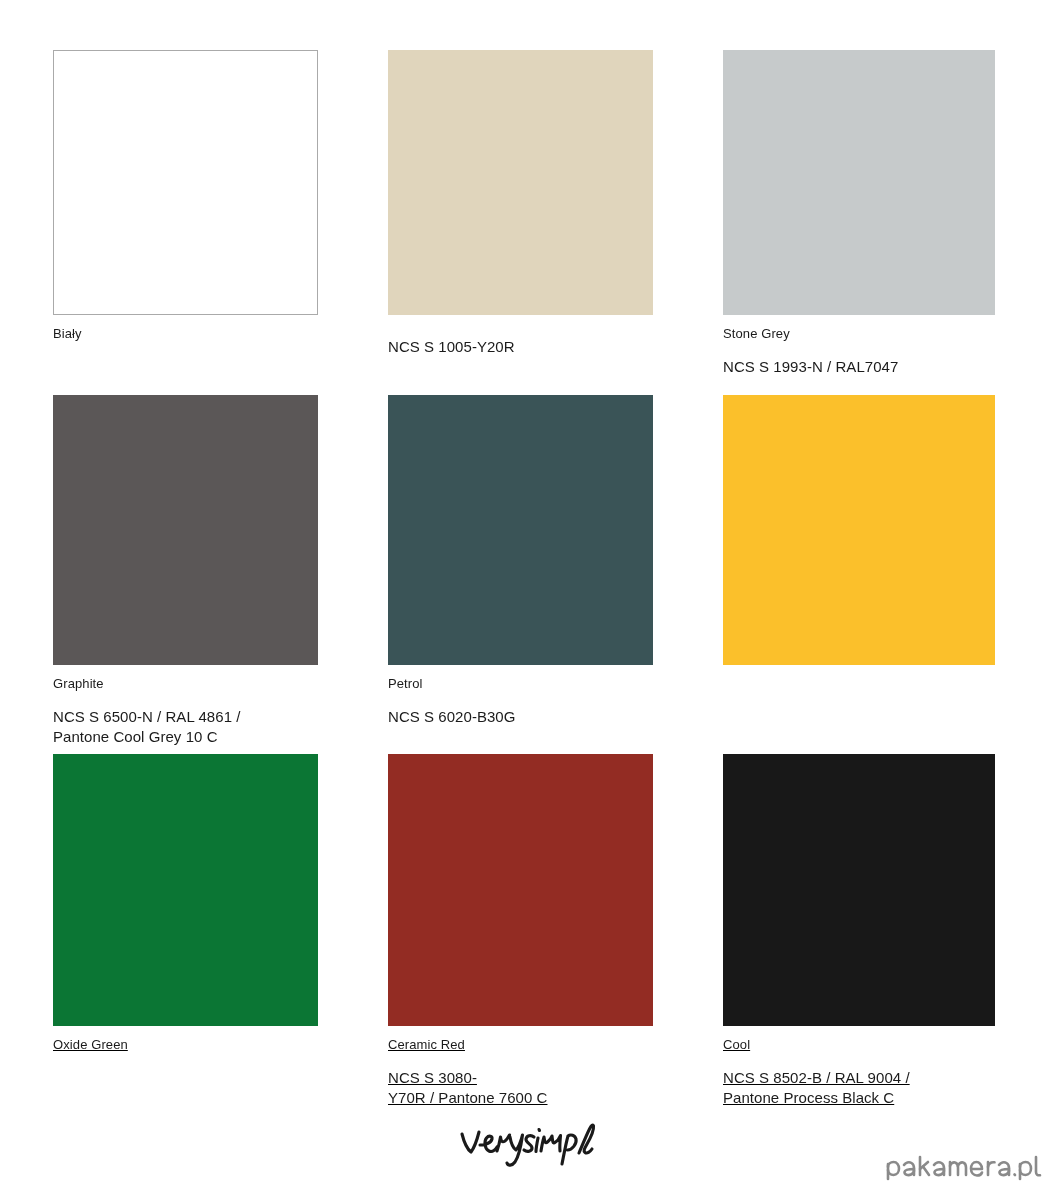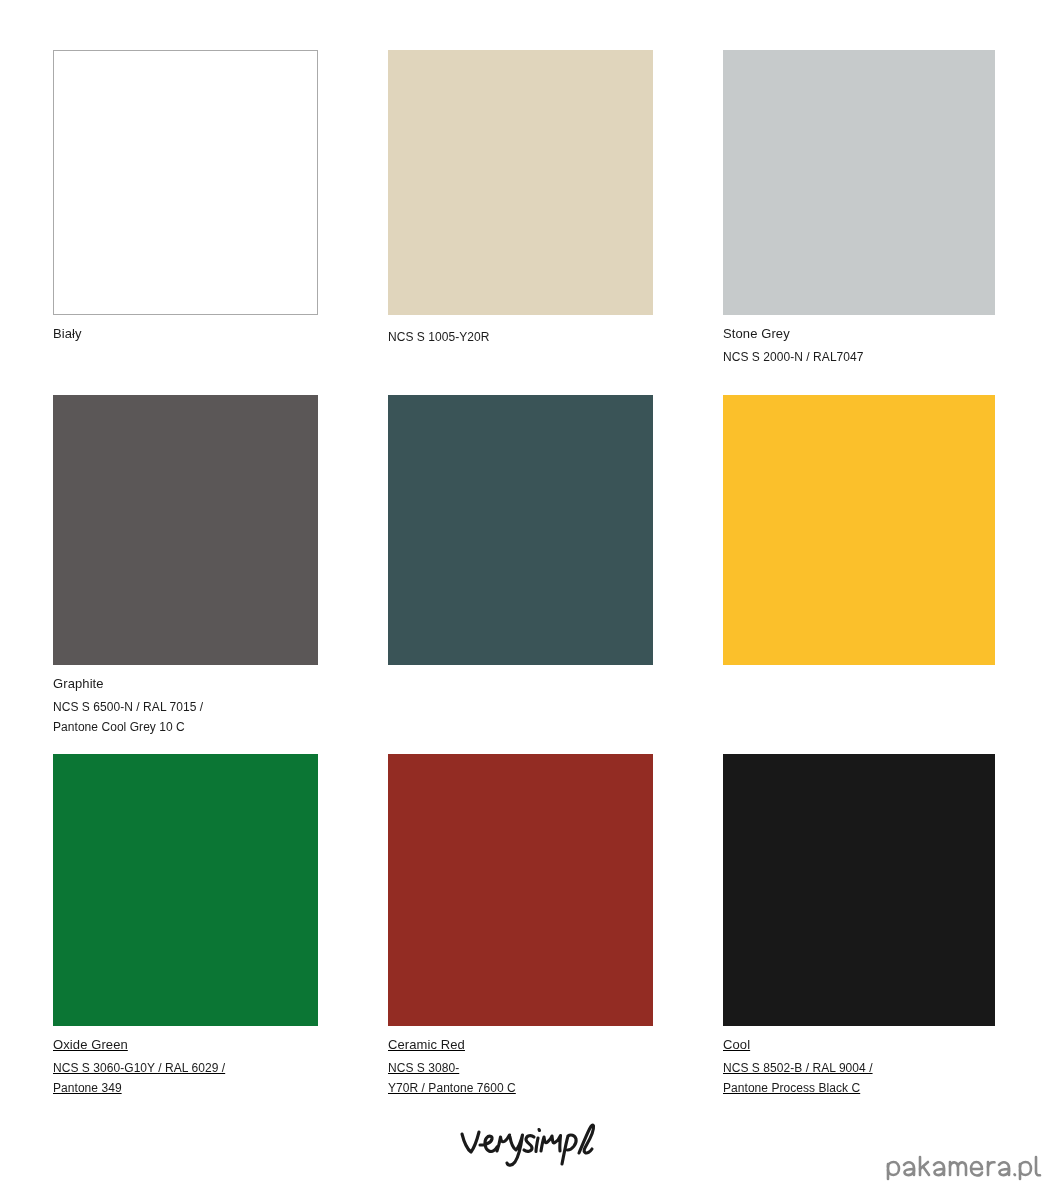--- a/index.html
+++ b/index.html
@@ -63,25 +63,25 @@
 
   .swatch-name {
     font-size: 13px;
     line-height: 20px;
     color: #1b1b1b;
     letter-spacing: 0.1px;
     white-space: nowrap;
   }
 
   .swatch-code {
-    font-size: 12px;
+    font-size: 15px;
     line-height: 19.5px;
     color: #1b1b1b;
     letter-spacing: 0.05px;
-    margin-top: 4px;
+    margin-top: 13px;
     max-width: 252px;
   }
 
   .swatch-code .code-line {
     display: block;
     white-space: nowrap;
   }
 
   .brand-logo {
     position: absolute;
@@ -129,52 +129,54 @@
             <span class="code-line">NCS S 1005-Y20R</span>
           </div>
       </div>
     </div>
 
     <div class="swatch-cell row-1">
       <div class="swatch-chip" style="background-color: rgb(198, 202, 203);"></div>
       <div class="swatch-caption">
         <div class="swatch-name">Stone Grey</div>
         <div class="swatch-code">
-            <span class="code-line">NCS S 2000-N / RAL7047</span>
+            <span class="code-line">NCS S 1993-N / RAL7047</span>
           </div>
       </div>
     </div>
 
     <div class="swatch-cell row-2">
       <div class="swatch-chip" style="background-color: rgb(91, 87, 87);"></div>
       <div class="swatch-caption">
         <div class="swatch-name">Graphite</div>
         <div class="swatch-code">
-            <span class="code-line">NCS S 6500-N / RAL 7015 /</span>
+            <span class="code-line">NCS S 6500-N / RAL 4861 /</span>
             <span class="code-line">Pantone Cool Grey 10 C</span>
           </div>
       </div>
     </div>
 
     <div class="swatch-cell row-2">
       <div class="swatch-chip" style="background-color: rgb(58, 84, 87);"></div>
+      <div class="swatch-caption">
+        <div class="swatch-name">Petrol</div>
+        <div class="swatch-code">
+            <span class="code-line">NCS S 6020-B30G</span>
+          </div>
+      </div>
     </div>
 
     <div class="swatch-cell row-2">
       <div class="swatch-chip" style="background-color: rgb(251, 192, 43);"></div>
     </div>
 
     <div class="swatch-cell row-3">
       <div class="swatch-chip" style="background-color: rgb(11, 118, 52);"></div>
       <div class="swatch-caption">
         <div class="swatch-name">Oxide Green</div>
-        <div class="swatch-code">
-            <span class="code-line">NCS S 3060-G10Y / RAL 6029 /</span>
-            <span class="code-line">Pantone 349</span>
-          </div>
       </div>
     </div>
 
     <div class="swatch-cell row-3">
       <div class="swatch-chip" style="background-color: rgb(147, 44, 35);"></div>
       <div class="swatch-caption">
         <div class="swatch-name">Ceramic Red</div>
         <div class="swatch-code">
             <span class="code-line">NCS S 3080-</span>
             <span class="code-line">Y70R / Pantone 7600 C</span>

